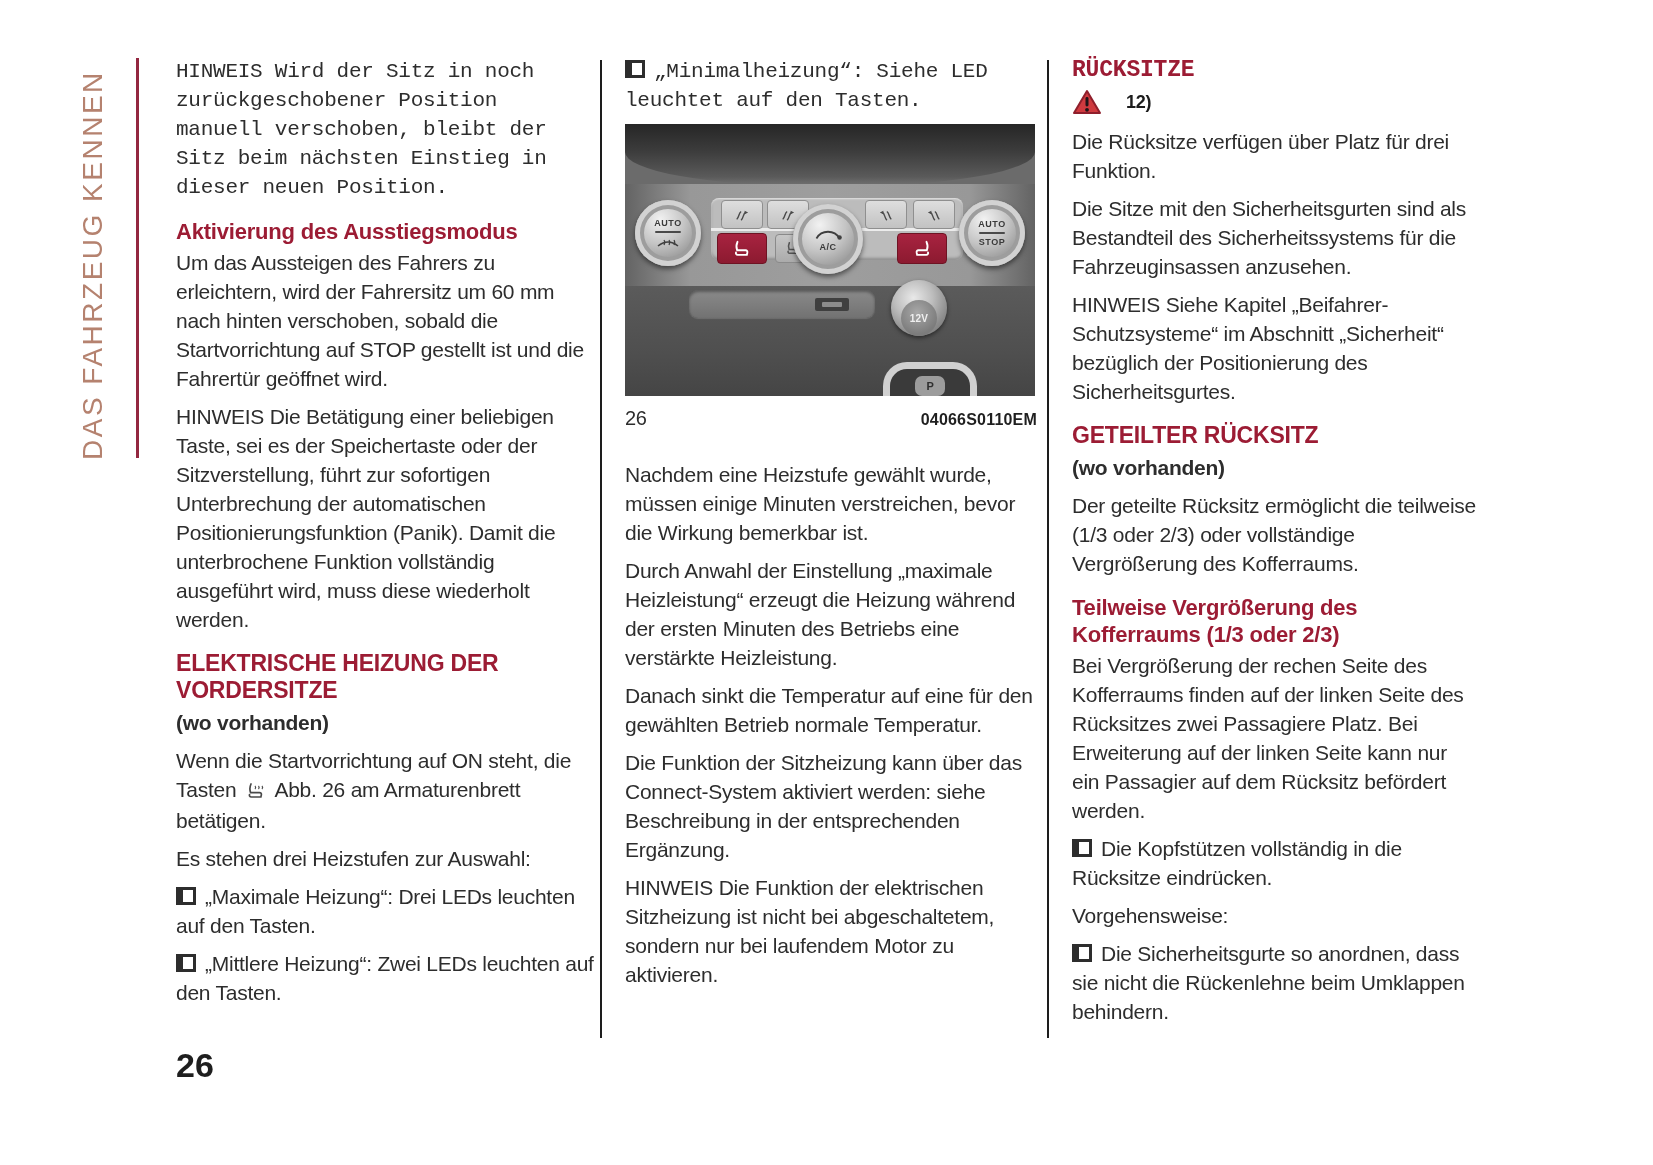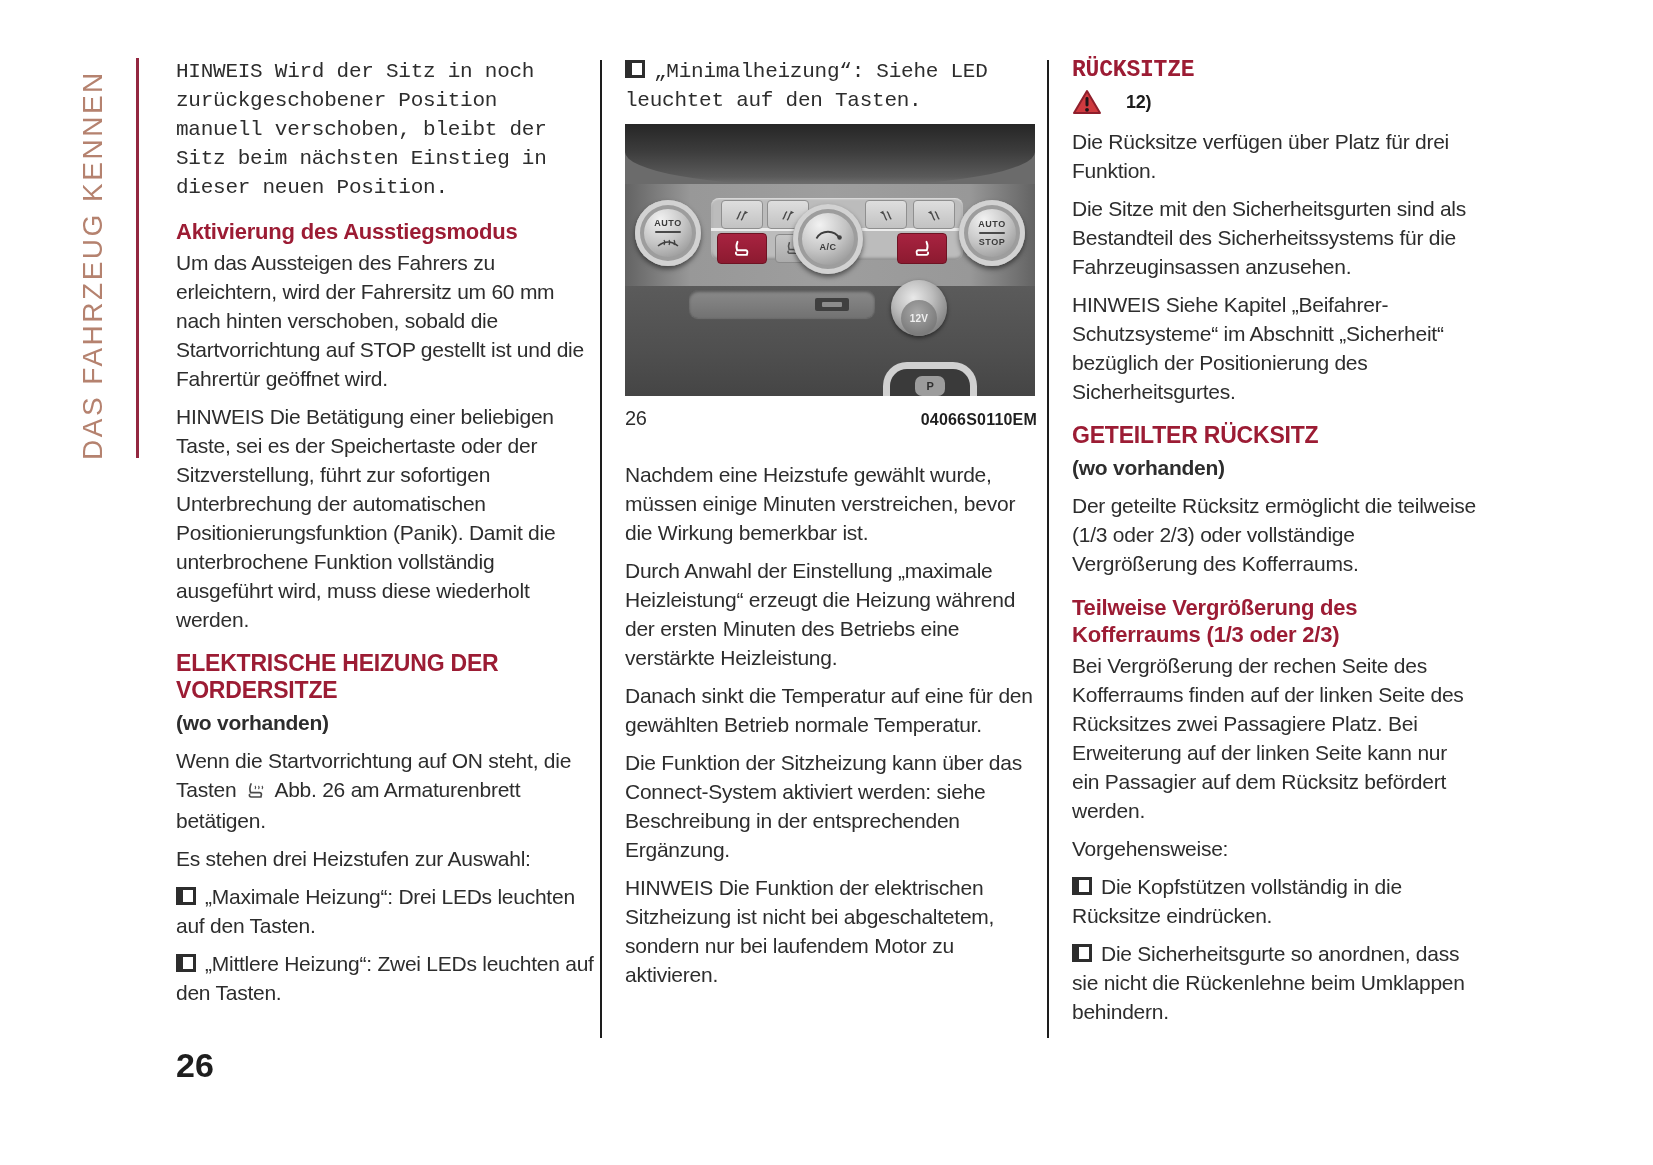--- a/index.html
+++ b/index.html
@@ -225,19 +225,19 @@
       <span class="warn-ref">12)</span>
     </div>
     <p>Die Rücksitze verfügen über Platz für drei Funktion.</p>
     <p>Die Sitze mit den Sicherheitsgurten sind als Bestandteil des Sicherheitssystems für die Fahrzeuginsassen anzusehen.</p>
     <p>HINWEIS Siehe Kapitel „Beifahrer-Schutzsysteme“ im Abschnitt „Sicherheit“ bezüglich der Positionierung des Sicherheitsgurtes.</p>
     <h2 class="caps">GETEILTER RÜCKSITZ</h2>
     <p class="subnote">(wo vorhanden)</p>
     <p>Der geteilte Rücksitz ermöglicht die teilweise (1/3 oder 2/3) oder vollständige Vergrößerung des Kofferraums.</p>
     <h3 class="red">Teilweise Vergrößerung des Kofferraums (1/3 oder 2/3)</h3>
     <p>Bei Vergrößerung der rechen Seite des Kofferraums finden auf der linken Seite des Rücksitzes zwei Passagiere Platz. Bei Erweiterung auf der linken Seite kann nur ein Passagier auf dem Rücksitz befördert werden.</p>
+    <p><span class="bullet"></span><span>Die Kopfstützen vollständig in die Rücksitze eindrücken.</span></p>
     <p>Vorgehensweise:</p>
-    <p><span class="bullet"></span><span>Die Kopfstützen vollständig in die Rücksitze eindrücken.</span></p>
     <p><span class="bullet"></span><span>Die Sicherheitsgurte so anordnen, dass sie nicht die Rückenlehne beim Umklappen behindern.</span></p>
   </div>
 
   <div class="page-num">26</div>
 </div>
 
 </body></html>

